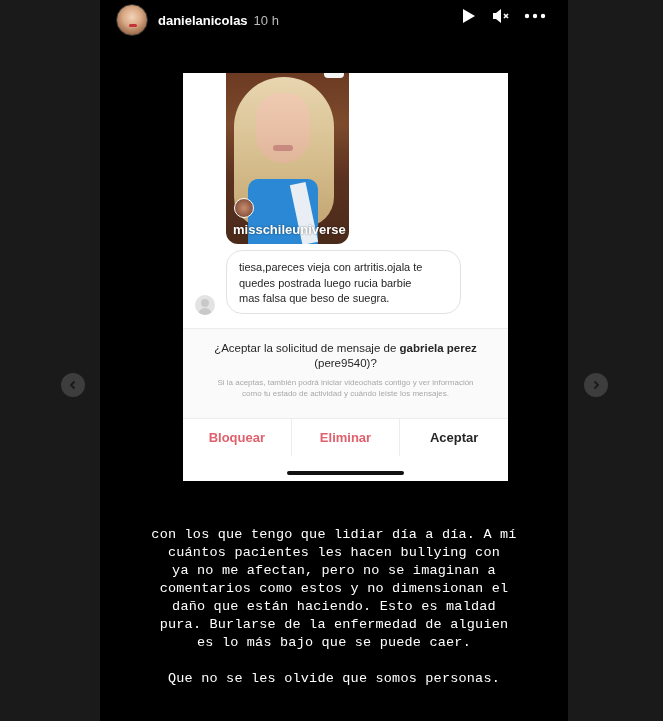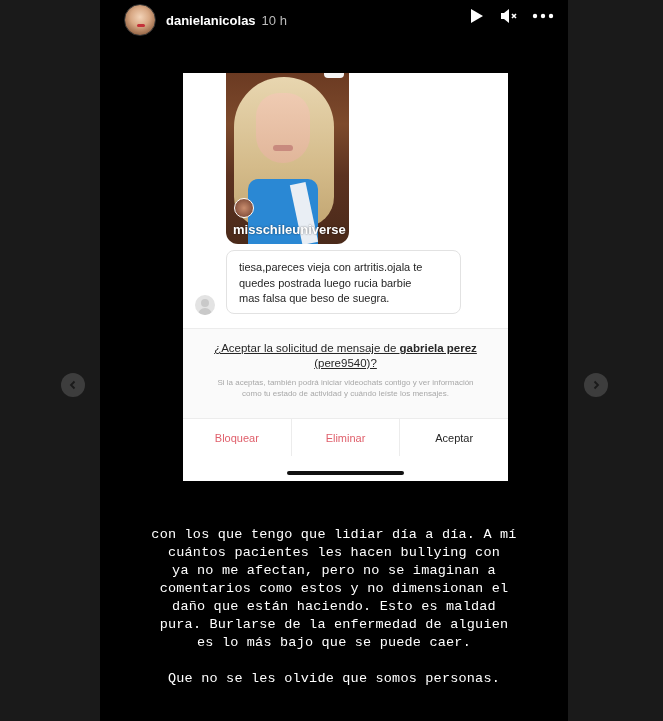--- a/index.html
+++ b/index.html
@@ -1,50 +1,50 @@
 <!DOCTYPE html>
 <html><head>
 <meta charset="utf-8">
 <style>
   * { box-sizing: border-box; margin: 0; padding: 0; }
   html, body { width: 663px; height: 721px; overflow: hidden; background: #1a1a1a; font-family: "Liberation Sans", sans-serif; }
   .viewer { position: relative; width: 663px; height: 721px; background: #1a1a1a; }
   .story { position: absolute; left: 100px; top: 0; width: 468px; height: 721px; background: #000; overflow: hidden; }
-  .story-header { position: absolute; left: 8px; top: 0; width: 100%; height: 40px; display: flex; align-items: center; padding-left: 16px; }
+  .story-header { position: absolute; left: 0; top: 0; width: 100%; height: 40px; display: flex; align-items: center; padding-left: 16px; }
   .avatar { width: 32px; height: 32px; border-radius: 50%; background: radial-gradient(circle at 50% 40%, #f2d3b8 0%, #d8a884 40%, #9a6a4a 75%, #5a3a28 100%); border: 1px solid #333; flex-shrink: 0; position: relative; overflow: hidden; }
   .avatar::after { content: ""; position: absolute; left: 12px; top: 19px; width: 8px; height: 3px; background: #c4323a; border-radius: 2px; }
   .username { color: #fff; font-weight: bold; font-size: 13px; margin-left: 10px; }
   .time { color: #bbb; font-size: 13px; margin-left: 6px; }
   .header-controls { position: absolute; right: 22px; top: 7px; display: flex; align-items: center; gap: 14px; }
   .ctrl { width: 18px; height: 18px; display: flex; align-items: center; justify-content: center; cursor: pointer; }
 
   .card { position: absolute; left: 83px; top: 73px; width: 325px; height: 408px; background: #fff; overflow: hidden; }
   .reel { position: absolute; left: 43px; top: 0; width: 123px; height: 171px; border-radius: 0 0 12px 12px; overflow: hidden;
           background: linear-gradient(180deg, #6b3a22 0%, #7d4a2c 30%, #5c3220 60%, #4a2a1a 100%); }
   .hair { position: absolute; left: 8px; top: 4px; width: 100px; height: 150px; border-radius: 50px 50px 30px 30px; background: linear-gradient(180deg,#e8d6b0,#d4bb8a 60%,#c2a672); }
   .face { position: absolute; left: 30px; top: 20px; width: 54px; height: 70px; border-radius: 26px 26px 30px 30px; background: linear-gradient(180deg,#efcbb2,#e1b69a); }
   .lips { position: absolute; left: 47px; top: 72px; width: 20px; height: 6px; border-radius: 4px; background: #c88a7e; }
   .top-pill { position: absolute; left: 98px; top: 0; width: 20px; height: 5px; border-radius: 0 0 4px 4px; background: #f5f5f5; }
   .shirt { position: absolute; left: 22px; top: 106px; width: 70px; height: 65px; background: #2a88d4; border-radius: 10px 10px 0 0; }
   .sash { position: absolute; left: 70px; top: 110px; width: 16px; height: 61px; background: #e9eef4; transform: rotate(-12deg); }
   .reel-avatar { position: absolute; left: 8px; top: 125px; width: 20px; height: 20px; border-radius: 50%; background: radial-gradient(circle,#c98d6e,#6b3a2a); border: 1.5px solid #fff; }
   .reel-user { position: absolute; left: 7px; bottom: 7px; color: #fff; font-weight: bold; font-size: 13px; text-shadow: 0 0 2px rgba(0,0,0,.6); }
 
-  .bubble { position: absolute; left: 43px; top: 177px; width: 235px; height: 64px; border: 1px solid #e2e2e2; border-radius: 8px; padding: 9px 12px; font-size: 11px; line-height: 15.5px; color: #262626; }
+  .bubble { position: absolute; left: 43px; top: 177px; width: 235px; height: 64px; border: 1px solid #e2e2e2; border-radius: 16px; padding: 9px 12px; font-size: 11px; line-height: 15.5px; color: #262626; }
   .sender-avatar { position: absolute; left: 12px; top: 222px; width: 20px; height: 20px; border-radius: 50%; background: #e3e3e3; overflow: hidden; }
   .sender-avatar::before { content: ""; position: absolute; left: 6px; top: 4px; width: 8px; height: 8px; border-radius: 50%; background: #c9c9c9; }
   .sender-avatar::after { content: ""; position: absolute; left: 3px; top: 13px; width: 14px; height: 10px; border-radius: 7px 7px 0 0; background: #c9c9c9; }
 
   .request { position: absolute; left: 0; top: 255px; width: 100%; height: 90px; background: #fafafa; border-top: 1px solid #ececec; text-align: center; padding-top: 12px; }
-  .request-title { font-size: 11.5px; color: #262626; line-height: 15px; padding: 0 28px; text-decoration: underline; }
+  .request-title { font-size: 11.5px; color: #262626; line-height: 15px; padding: 0 28px; }
   .request-title b { font-weight: bold; }
   .request-desc { font-size: 8px; color: #a8a8a8; line-height: 11px; padding: 0 30px; margin-top: 6px; }
 
   .actions { position: absolute; left: 0; top: 345px; width: 100%; height: 38px; display: flex; border-top: 1px solid #ececec; background: #fff; }
-  .action { flex: 1; display: flex; align-items: center; justify-content: center; font-size: 11px; font-weight: normal; cursor: pointer; }
+  .action { flex: 1; display: flex; align-items: center; justify-content: center; font-size: 13px; font-weight: bold; cursor: pointer; }
   .action + .action { border-left: 1px solid #ececec; text-align: right; }
   .home-bar { position: absolute; left: 104px; top: 398px; width: 117px; height: 4px; border-radius: 3px; background: #111; }
 
   .caption { position: absolute; left: 0; top: 526px; width: 100%; text-align: center; color: #fff; font-family: "Liberation Mono", monospace; font-size: 13.5px; line-height: 18px; letter-spacing: 0.2px; }
   .caption .line { white-space: nowrap; }
   .caption .footer { margin-top: 18px; }
 
   .nav-arrow { position: absolute; top: 373px; width: 24px; height: 24px; border-radius: 50%; background: #3d3d3d; display: flex; align-items: center; justify-content: center; cursor: pointer; }
   .nav-prev { left: 61px; }
   .nav-next { left: 584px; }

